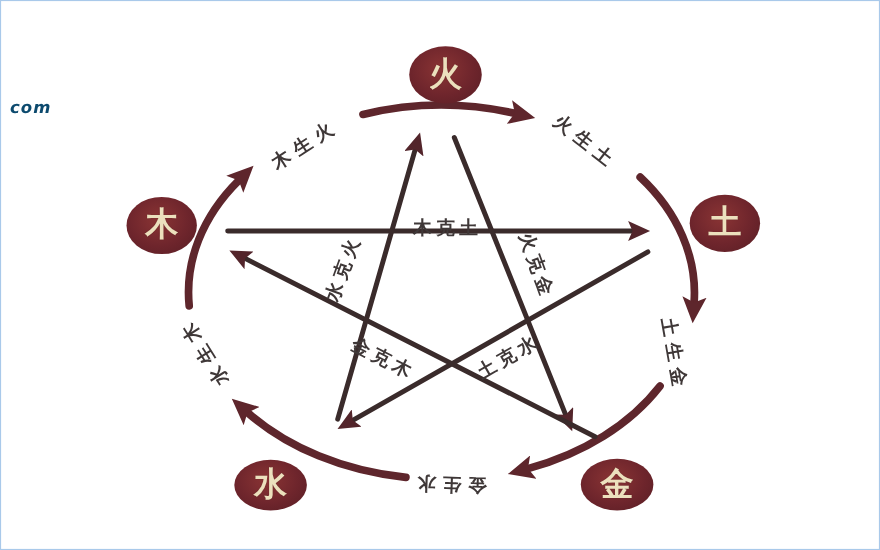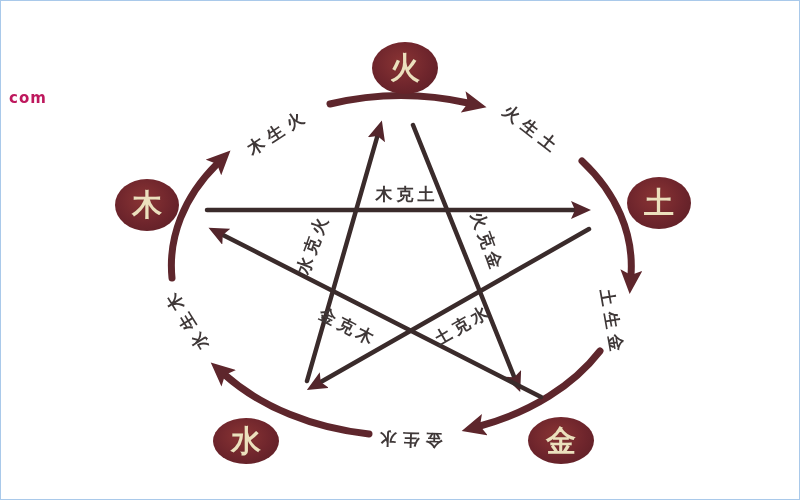--- a/index.html
+++ b/index.html
@@ -6,21 +6,21 @@
   .page{
     position:relative;
     width:798px;height:498px;
     border:1px solid #a9c9ea;
     background:#ffffff;
     overflow:hidden;
     font-family:"DejaVu Sans", sans-serif;
   }
   .watermark{
     position:absolute;left:8px;top:88px;
-    color:#be185d;font-size:15px;font-weight:bold;letter-spacing:1px;
+    color:#0c4a6e;font-size:15px;font-weight:bold;letter-spacing:1px;font-style:italic;
   }
   svg.diagram{position:absolute;left:0;top:0;}
   .badge{
     position:absolute;
     border-radius:50%;
     display:flex;align-items:center;justify-content:center;
     background:radial-gradient(ellipse at 45% 40%, #8a3434 0%, #6e252c 55%, #571d24 100%);
     color:#ece0bd;
     font-size:30px;font-weight:bold;line-height:1;
     text-shadow:0 0 1px rgba(0,0,0,.25);
@@ -87,19 +87,19 @@
   <div class="badge b-metal">
       <span>金</span>
     </div>
 
   <div class="lbl" style="left:277px;top:131px;--r:-33deg;">木生火</div>
   <div class="lbl" style="left:531px;top:129px;--r:38deg;">火生土</div>
   <div class="lbl" style="left:611px;top:322px;--r:80deg;">土生金</div>
   <div class="lbl" style="left:407px;top:438px;--r:182deg;">金生水</div>
   <div class="lbl" style="left:185px;top:318px;--r:-122deg;">水生木</div>
 
-  <div class="lbl k" style="left:406px;top:193px;--r:0deg;">木克土</div>
+  <div class="lbl k" style="left:406px;top:207px;--r:0deg;">木克土</div>
   <div class="lbl k" style="left:486px;top:241px;--r:70deg;">火克金</div>
   <div class="lbl k" style="left:462px;top:324px;--r:-30deg;">土克水</div>
   <div class="lbl k" style="left:347px;top:326px;--r:27deg;">金克木</div>
   <div class="lbl k" style="left:312px;top:243px;--r:-70deg;">水克火</div>
 
 </div>
 
 </body></html>

